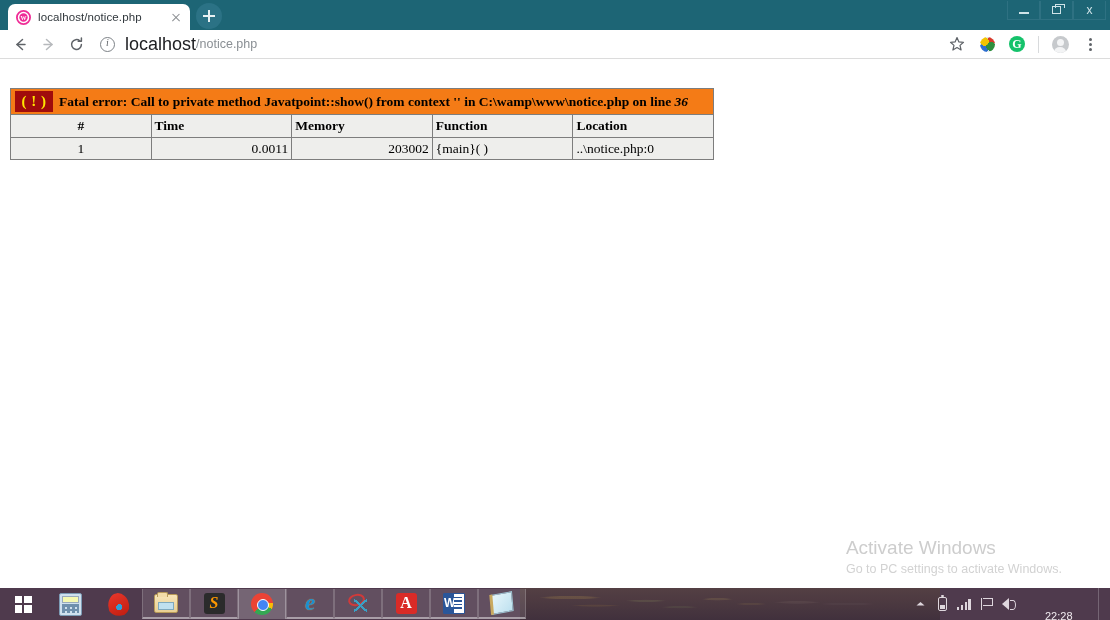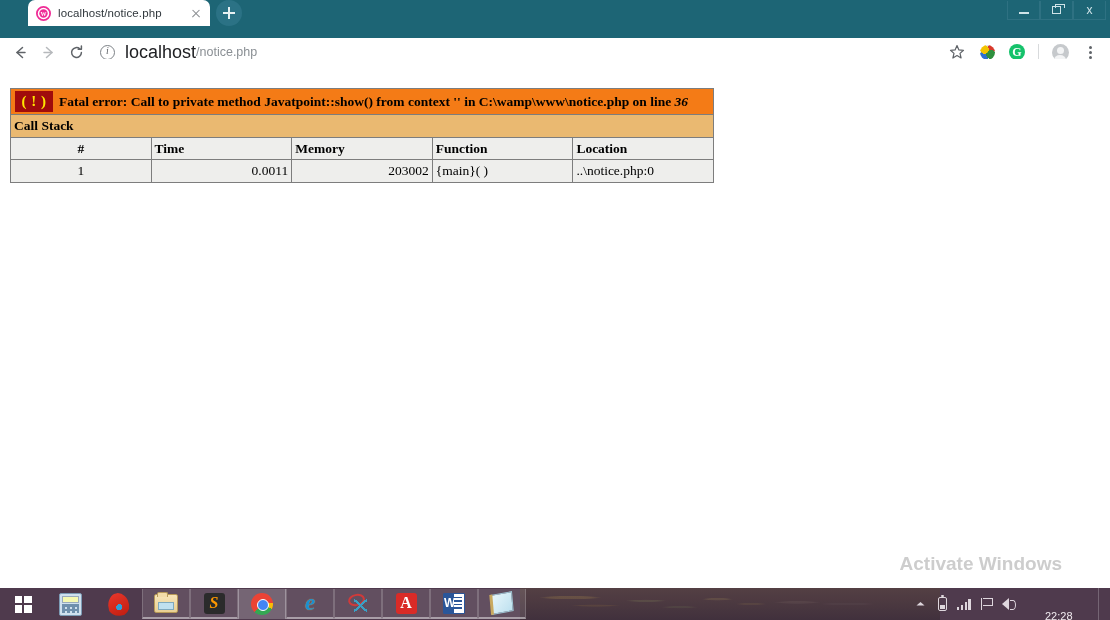--- a/index.html
+++ b/index.html
@@ -11,25 +11,24 @@
   }
 
   
   #browser-window {
     position: absolute; left: 0; top: 0;
     width: 1110px; height: 588px;
     background: #ffffff;
   }
   #tab-strip {
     position: relative;
-    height: 38px;
+    height: 30px;
     background: #1d6575;
     display: flex;
-    align-items: flex-start;
-    padding-left: 20px;
+    align-items: flex-end;
   }
   #tab-strip-left-pad { width: 8px; height: 100%; }
   .tab {
     position: relative;
     height: 26px;
     width: 182px;
     background: #ffffff;
     border-radius: 7px 7px 0 0;
     display: flex;
     align-items: center;
@@ -275,21 +274,21 @@
   #activate-watermark {
     position: absolute;
     right: 48px; bottom: 12px;
     text-align: left;
     color: #cfcfcf;
     user-select: none;
   }
   #activate-title {
     font-size: 19px;
     color: #cdcdcd;
-    font-weight: 700;
+    font-weight: 400;
     line-height: 1.25;
   }
   #activate-sub {
     font-size: 12.5px;
     color: #d2d2d2;
     margin-top: 2px;
   }
 
   
   #taskbar {
@@ -641,23 +640,20 @@
       <tbody>
         <tr class="error-headline">
           <td colspan="5">
             <div class="headline-inner">
               <span id="error-badge">( ! )</span>
               <span id="error-message"><span>Fatal error: Call to private method Javatpoint::show() from context '' in C:\wamp\www\notice.php on line </span><span class="lineno">36</span></span>
             </div>
           </td>
         </tr>
 
-        <tr class="callstack-row">
-          <td colspan="5">Call Stack</td>
-        </tr>
 
         <tr class="colheads">
           <th class="num-col" style="width:23px">#</th>
           <th style="width:125px">Time</th>
           <th style="width:155px">Memory</th>
           <th style="width:160px">Function</th>
           <th>Location</th>
         </tr>
 
         <tr class="data-row">
@@ -665,20 +661,21 @@
           <td class="c-time">0.0011</td>
           <td class="c-mem">203002</td>
           <td class="c-fn">{main}( )</td>
           <td class="c-loc">..\notice.php:0</td>
         </tr>
       </tbody>
     </table>
 
     <div id="activate-watermark">
       <div id="activate-title">Activate Windows</div>
+      <div id="activate-sub">Go to PC settings to activate Windows.</div>
     </div>
 
   </div>
 </div>
 
 <div id="taskbar">
   <div id="taskbar-bg-image"></div>
 
   <div id="start-button">
     <span class="win-logo">

